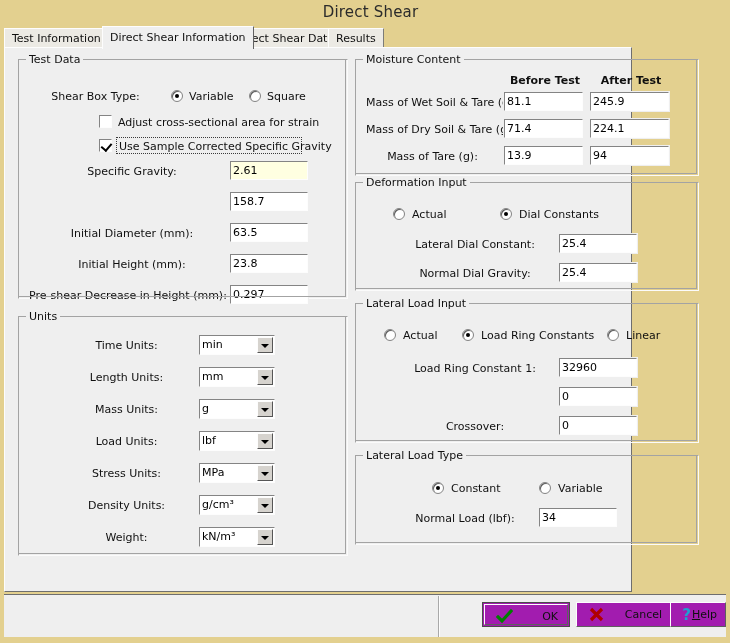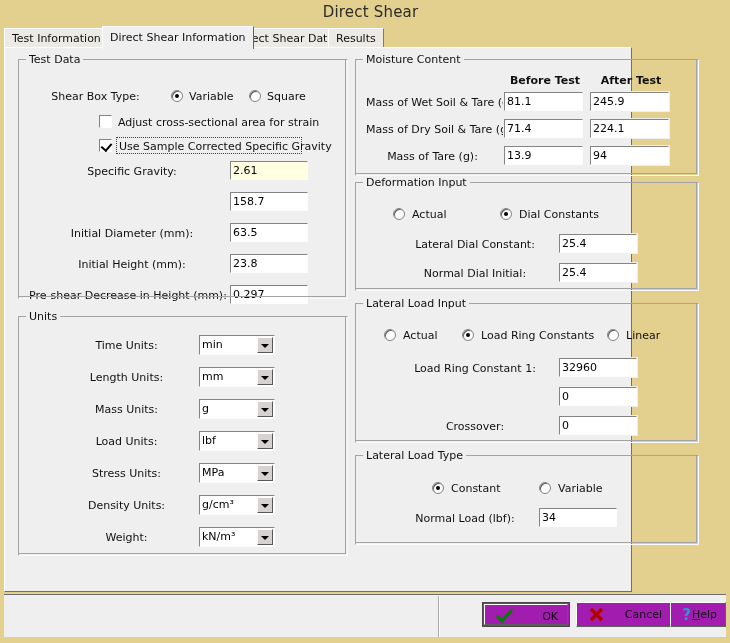--- a/index.html
+++ b/index.html
@@ -374,21 +374,21 @@
 
       <span class="radio" style="left:37px; top:25px;"></span>
       <span class="lbl left" style="left:56px; top:25px;">Actual</span>
 
       <span class="radio on" style="left:144px; top:25px;"></span>
       <span class="lbl left" style="left:163px; top:25px;">Dial Constants</span>
 
       <span class="lbl" style="left:40px; top:55px; width:158px;">Lateral Dial Constant:</span>
       <div class="tfield" style="left:203px; top:51px; width:78px;">25.4</div>
 
-      <span class="lbl" style="left:40px; top:84px; width:158px;">Normal Dial Initial:</span>
+      <span class="lbl" style="left:40px; top:84px; width:158px;">Normal Dial Gravity:</span>
       <div class="tfield" style="left:203px; top:80px; width:78px;">25.4</div>
     </div>
 
     <div class="group" style="left:350px; top:255px; width:344px; height:140px;">
       <span class="gtitle">Lateral Load Input</span>
 
       <span class="radio" style="left:28px; top:25px;"></span>
       <span class="lbl left" style="left:47px; top:25px;">Actual</span>
 
       <span class="radio on" style="left:106px; top:25px;"></span>

